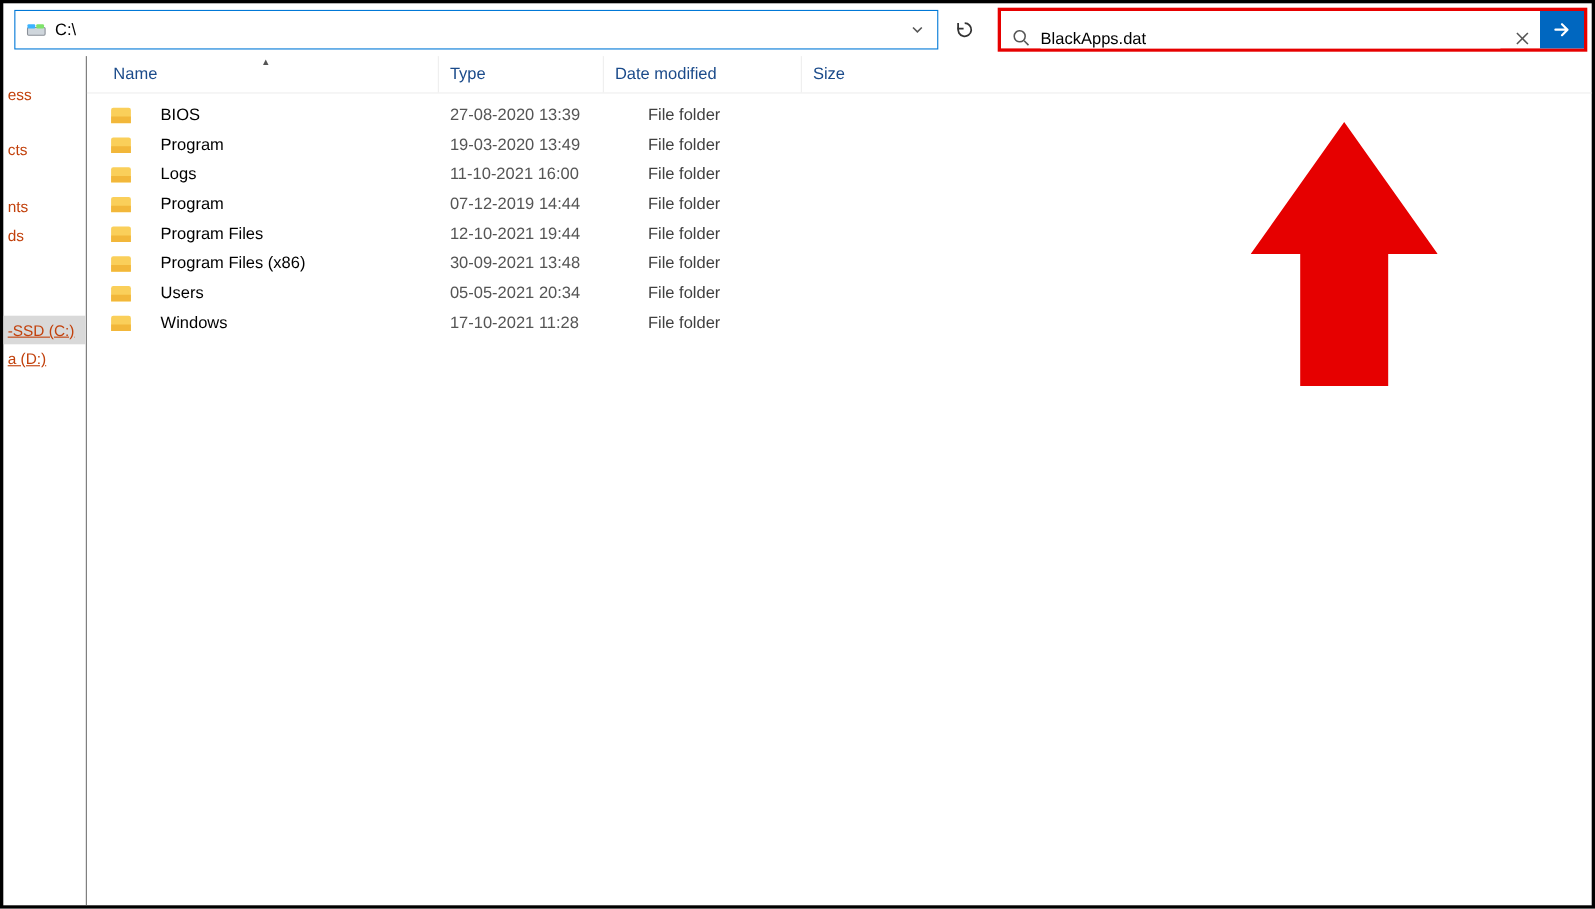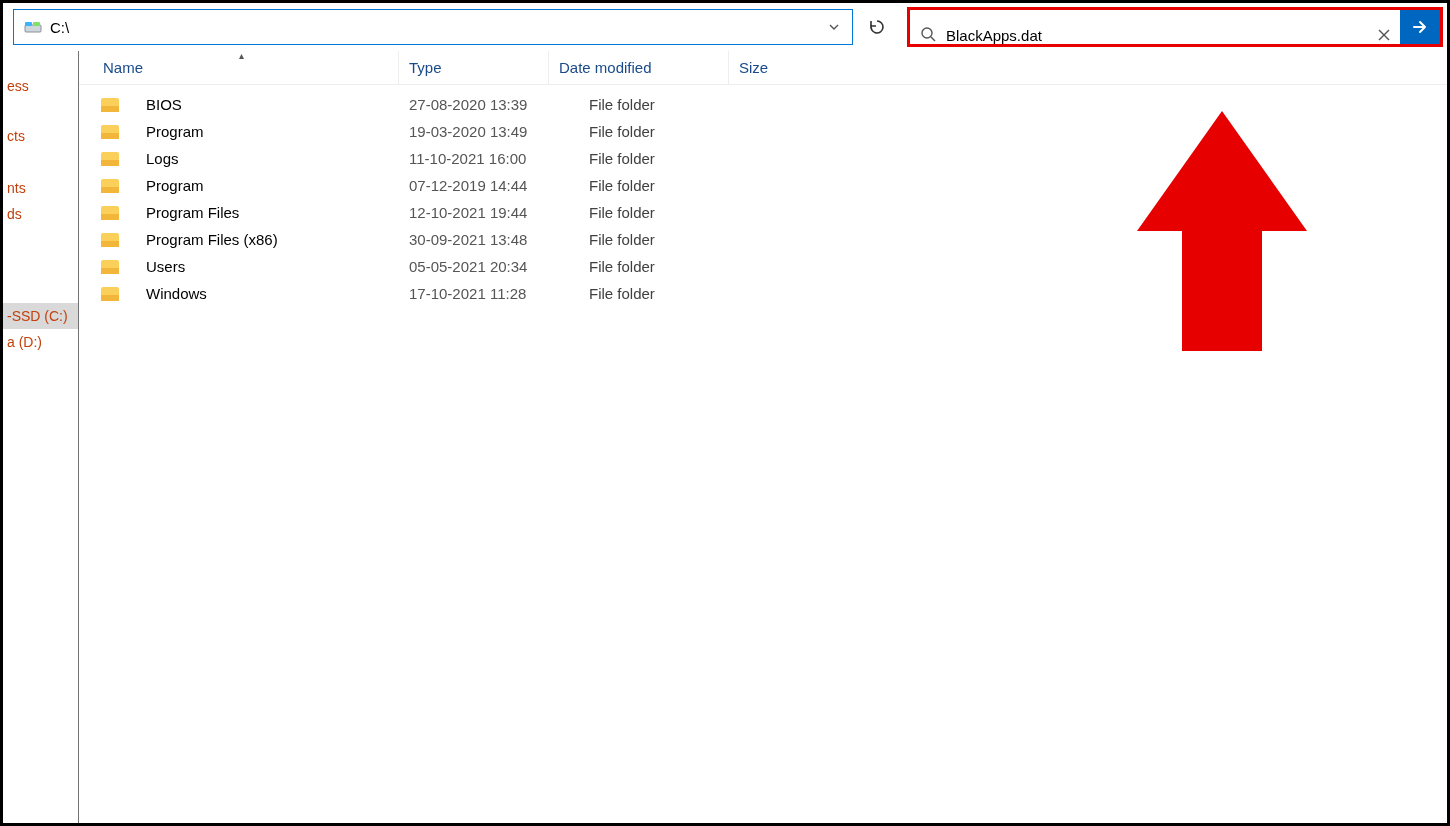--- a/index.html
+++ b/index.html
@@ -178,21 +178,21 @@
   <div class="nav-col">
     <div class="nav-group" id="nav-a">
         <div class="nav-item">ess</div>
       </div>
     <div class="nav-group" id="nav-b">
         <div class="nav-item">cts</div>
         <div class="nav-item"></div>
         <div class="nav-item">nts</div>
         <div class="nav-item">ds</div>
       </div>
-    <div class="nav-group" id="nav-c" style="margin-top:76px;">
+    <div class="nav-group" id="nav-c" style="margin-top:60px;text-decoration:underline;">
         <div class="nav-item sel">-SSD (C:)</div>
         <div class="nav-item">a (D:)</div>
       </div>
   </div>
 
   <div class="list-col">
     <div class="list-head">
       <div class="col name">
         <span>Name</span>
         <span class="sort-caret">▴</span>

